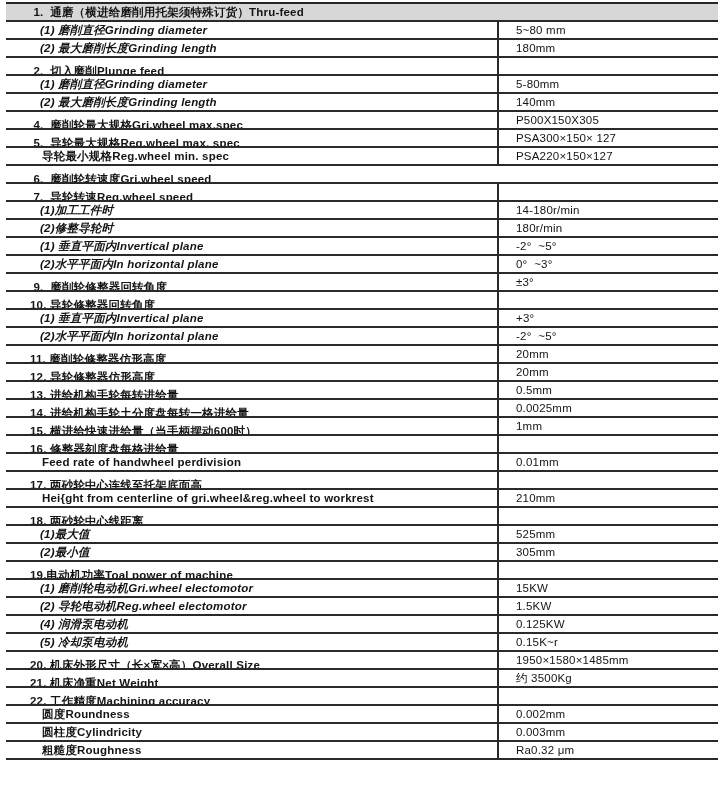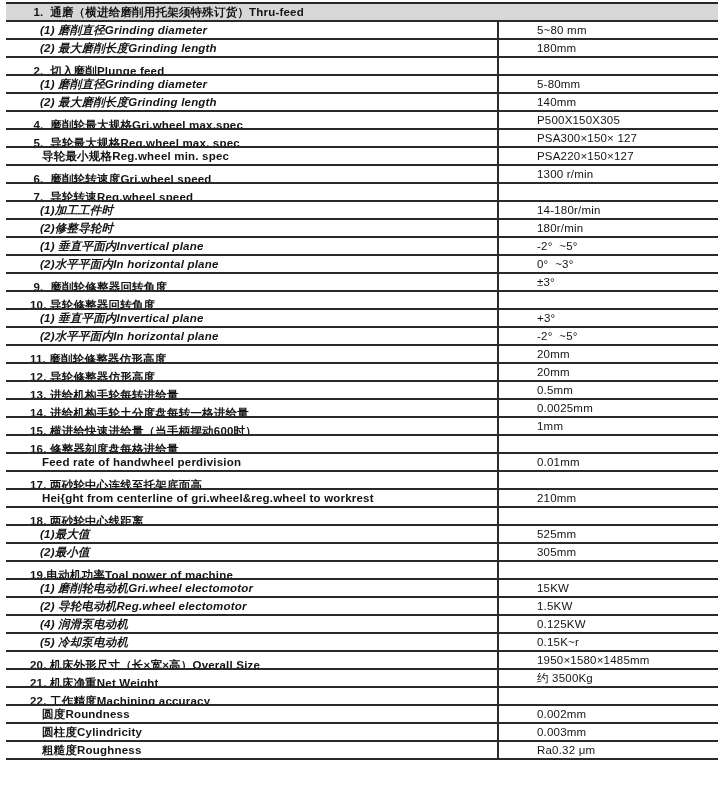--- a/index.html
+++ b/index.html
@@ -13,21 +13,21 @@
     border-top:2px solid #262626;
   }
   .row{
     display:flex;align-items:center;height:18px;
     border-bottom:2px solid #2a2a2a;box-sizing:border-box;overflow:hidden;
     background:#ffffff;
   }
   .row.header{background:#d7d7d7;}
   .cell{height:100%;display:flex;align-items:center;box-sizing:border-box;overflow:hidden;}
   .cell.label{width:491px;flex:none;}
-  .cell.value{flex:1;border-left:2px solid #2a2a2a;padding-left:38px;}
+  .cell.value{flex:1;border-left:2px solid #2a2a2a;padding-left:17px;}
   .row.header .cell.value{border-left:none;}
   .txt{
     white-space:pre;font-size:11.5px;line-height:15px;color:#141414;
     letter-spacing:0.2px;
   }
   .label .txt{font-weight:700;}
   .value .txt{font-weight:400;}
   .row.main  .cell.label{padding-left:24px;margin-top:11px;}
   .row.header .cell.label{padding-left:24px;}
   .row.sub   .cell.label{padding-left:34px;font-style:italic;}
@@ -106,23 +106,20 @@
       <span class="txt">导轮最小规格Reg.wheel min. spec</span>
     </div>
     <div class="cell value">
       <span class="txt">PSA220×150×127</span>
     </div>
   </div>
     <div class="row main">
     <div class="cell label">
       <span class="txt"> 6.  磨削轮转速度Gri.wheel speed</span>
     </div>
-    <div class="cell value">
-      <span class="txt">1300 r/min</span>
-    </div>
   </div>
     <div class="row main">
     <div class="cell label">
       <span class="txt"> 7.  导轮转速Reg.wheel speed</span>
     </div>
     <div class="cell value">
       <span class="txt"></span>
     </div>
   </div>
     <div class="row sub">

